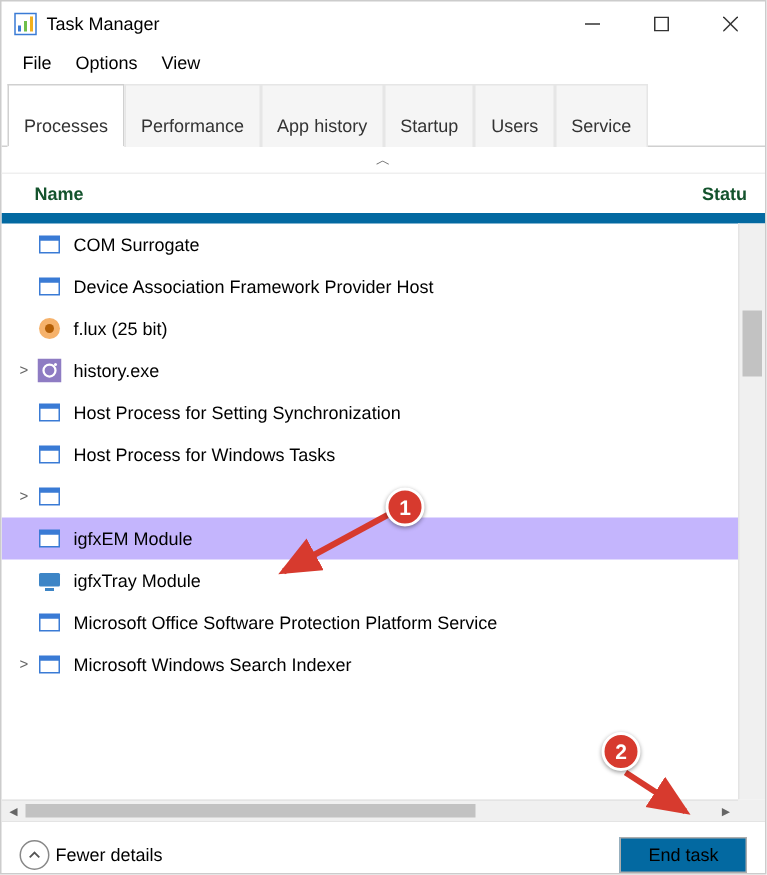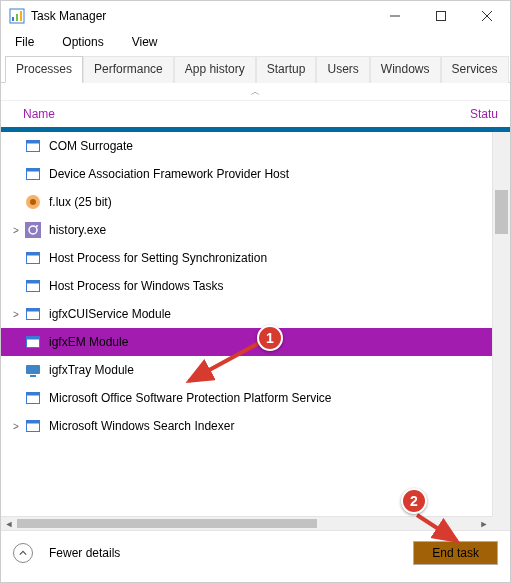--- a/index.html
+++ b/index.html
@@ -31,35 +31,35 @@
   .title-spacer { flex: 1; }
   .win-btn {
     width: 46px; height: 30px;
     display: flex; align-items: center; justify-content: center;
     color: #333;
   }
   .win-btn svg { width: 10px; height: 10px; }
   
   .menubar {
     display: flex;
-    gap: 12px;
+    gap: 0;
     padding: 2px 4px 4px 6px;
     font-size: 12px;
   }
   .menu-item { padding: 2px 8px; }
   
   .tabstrip {
     display: flex;
     padding-left: 4px;
     border-bottom: 1px solid #d0d0d0;
     font-size: 12px;
     gap: 0;
   }
   .tab {
-    padding: 5px 10px 6px 10px;
+    padding: 20px 10px 6px 10px;
     border: 1px solid transparent;
     position: relative;
     top: 1px;
     background: #fff;
     color: #333;
   }
   .tab.active {
     border: 1px solid #d0d0d0;
     border-bottom: 1px solid #fff;
     background: #fff;
@@ -74,23 +74,24 @@
     display:flex; justify-content:center; align-items:center;
     height: 18px;
     color:#666;
     border-bottom:1px solid #efefef;
     font-size:10px;
   }
   
   .col-header {
     display: flex;
     padding: 6px 8px 6px 22px;
-    border-bottom: 5px solid #0369a1;
-    color: #a21caf;
+    border-bottom: 7px solid #0369a1;
+    color: #14532d;
     font-size: 12px;
+    font-weight: bold;
   }
   .col-header .col-name { flex: 1; }
   .col-header .col-status { padding-right: 4px; text-align: center; }
   
   .list-wrap {
     position: relative;
     height: 398px;
   }
   .process-list {
     position:absolute; left:0; right:18px; top:0; bottom:14px;
@@ -110,21 +111,21 @@
     font-size: 10px;
   }
   .row .picon {
     width: 16px; height: 16px;
     margin: 0 8px 0 2px;
     display:inline-flex;align-items:center;justify-content:center;
     flex-shrink:0;
   }
   .row .label { font-size: 12px; }
   .row.selected {
-    background: #a21caf;
+    background: #c4b5fd;
     align-items: center;
   }
   
   .vscroll {
     position:absolute; right:0; top:0; bottom:14px; width:18px;
     background:#f0f0f0;
     border-left:1px solid #e4e4e4;
   }
   .vscroll .thumb {
     position:absolute; left:2px; right:2px;
@@ -149,33 +150,33 @@
     background:#f0f0f0;
   }
   
   .bottombar {
     display:flex; align-items:center;
     height: 44px;
     padding: 0 12px;
     border-top:1px solid #e4e4e4;
   }
   .fewer {
-    display:flex; align-items:center; gap:16px;
+    display:flex; align-items:center; gap:4px;
     font-size:12px;
   }
   .fewer .circle {
     width:20px; height:20px; border:1px solid #888; border-radius:50%;
     display:flex;align-items:center;justify-content:center;
     font-size:10px; color:#555;
   }
   .end-task {
     margin-left:auto;
     padding: 4px 18px;
     font-size:12px;
-    background:#a16207;
+    background:#0369a1;
     border:1px solid #adadad;
   }
   
   .marker {
     position:absolute;
     width:26px;height:26px;border-radius:50%;
     background:#d73a2e;border:2px solid #fff;
     color:#fff;font-weight:bold;font-size:14px;
     display:flex;align-items:center;justify-content:center;
     box-shadow:0 1px 3px rgba(0,0,0,.4);
@@ -222,22 +223,21 @@
   <div class="menu-item">Options</div>
   <div class="menu-item">View</div>
 </div>
 
 <div class="tabstrip">
   <div class="tab active">Processes</div>
   <div class="tab">Performance</div>
   <div class="tab">App history</div>
   <div class="tab">Startup</div>
   <div class="tab">Users</div>
-  <div class="tab">Windows</div>
-  <div class="tab">Services</div>
+  <div class="tab">Service</div>
 </div>
 
 <div class="collapse-row">
   <span>︿</span>
 </div>
 
 <div class="col-header">
   <div class="col-name">Name</div>
   <div class="col-status">Statu</div>
 </div>
@@ -306,21 +306,20 @@
         <span class="label">Host Process for Windows Tasks</span>
       </div>
       <div class="row">
         <span class="exp">&gt;</span>
         <span class="picon">
           <svg class="app-ico" viewBox="0 0 16 16">
             <rect x="1.5" y="2.5" width="13" height="11" fill="#fff" stroke="#3a7bd5"></rect>
             <rect x="1.5" y="2.5" width="13" height="3" fill="#3a7bd5"></rect>
           </svg>
         </span>
-        <span class="label">igfxCUIService Module</span>
       </div>
       <div class="row selected">
         <span class="exp"></span>
         <span class="picon">
           <svg class="app-ico" viewBox="0 0 16 16">
             <rect x="1.5" y="2.5" width="13" height="11" fill="#fff" stroke="#3a7bd5"></rect>
             <rect x="1.5" y="2.5" width="13" height="3" fill="#3a7bd5"></rect>
           </svg>
         </span>
         <span class="label">igfxEM Module</span>

